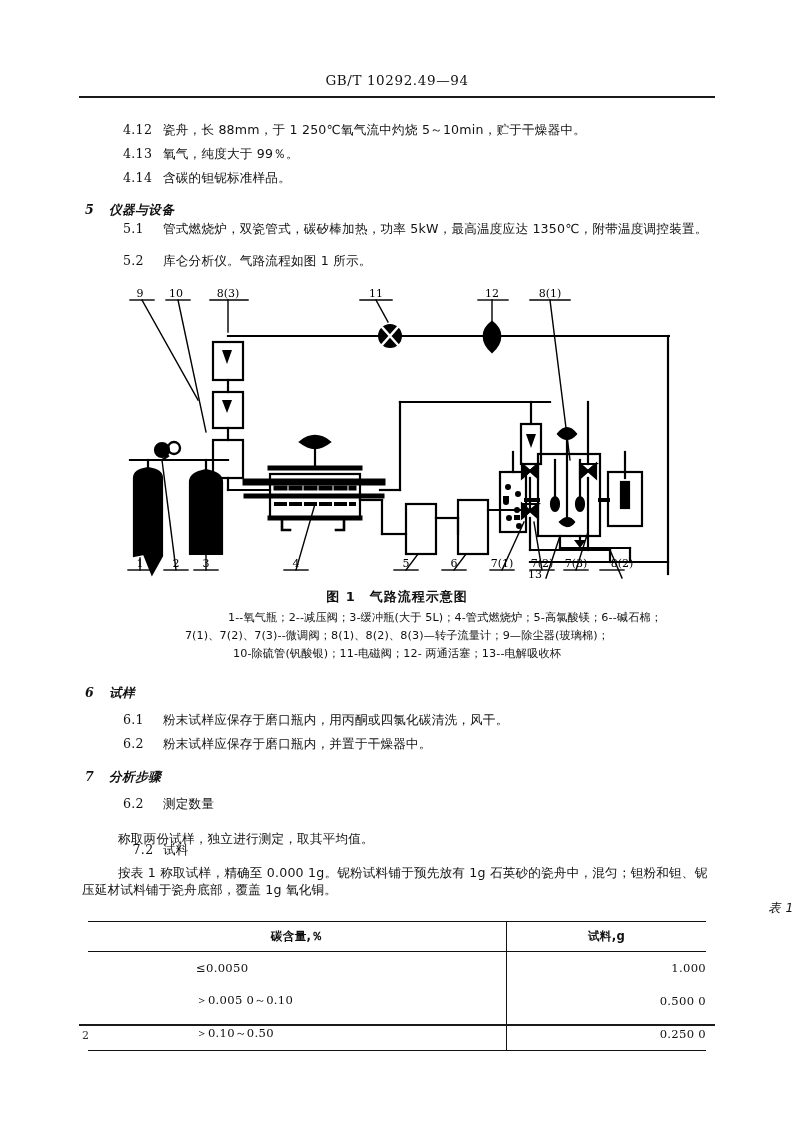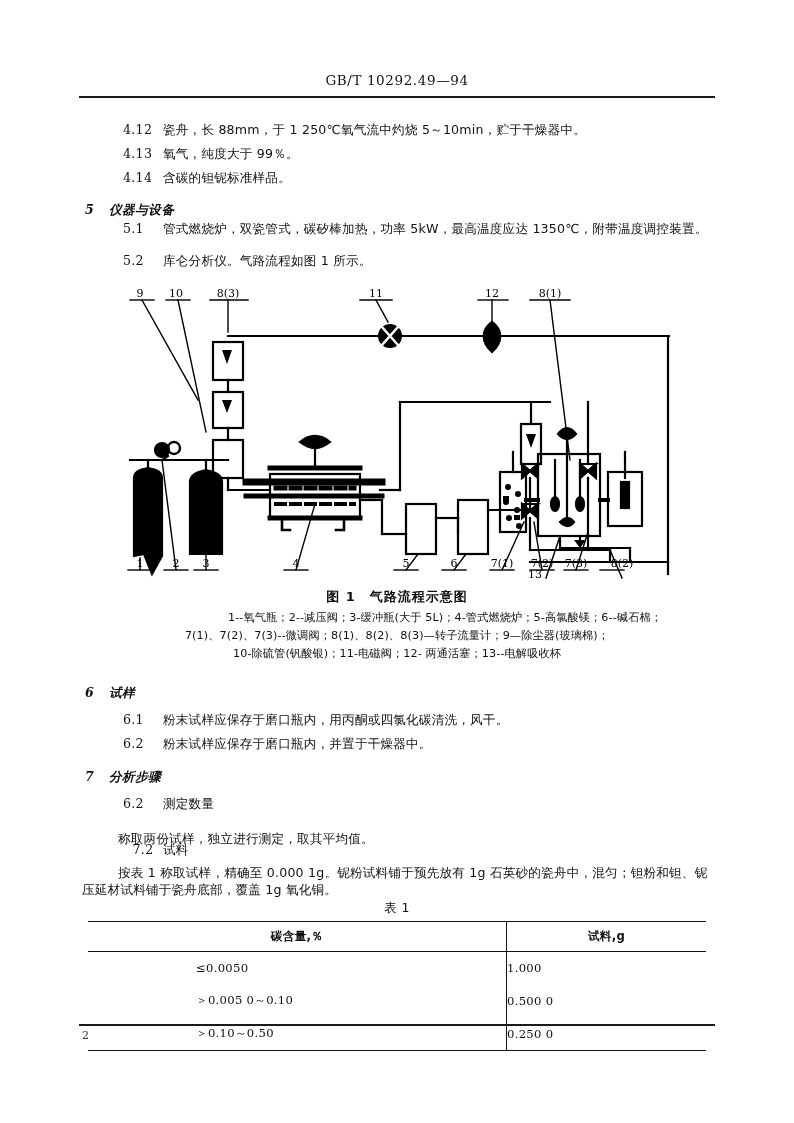--- a/index.html
+++ b/index.html
@@ -103,23 +103,24 @@
   .fig-legend.l1 { top: 610px; padding-left: 48px; }
   .fig-legend.l2 { top: 628px; }
   .fig-legend.l3 { top: 646px; }
 
   
   .table-title {
     position: absolute;
     left: 0;
     top: 900px;
     width: 794px;
-    text-align: center;
+    text-align: right;
     font-size: 12.4px;
     letter-spacing: 0.5px;
+    font-style: italic;
   }
   table.data {
     position: absolute;
     left: 88px;
     top: 921px;
     width: 618px;
     border-collapse: collapse;
     font-size: 11.6px;
   }
   table.data th {
@@ -134,21 +135,21 @@
   table.data td {
     padding: 9px 0 9px 0;
     font-family: "DejaVu Serif", "Liberation Serif", serif;
     letter-spacing: 0.3px;
   }
   table.data td.c1 {
     width: 310px;
     border-right: 1.4px solid #111;
     padding-left: 108px;
   }
-  table.data td.c2 { text-align: left; }
+  table.data td.c2 { text-align: right; }
   table.data tr:last-child td { border-bottom: 1.6px solid #111; }
 
   
   .footer-rule {
     position: absolute;
     left: 79px;
     top: 1024px;
     width: 636px;
     height: 1.6px;
     background: #1a1a1a;

